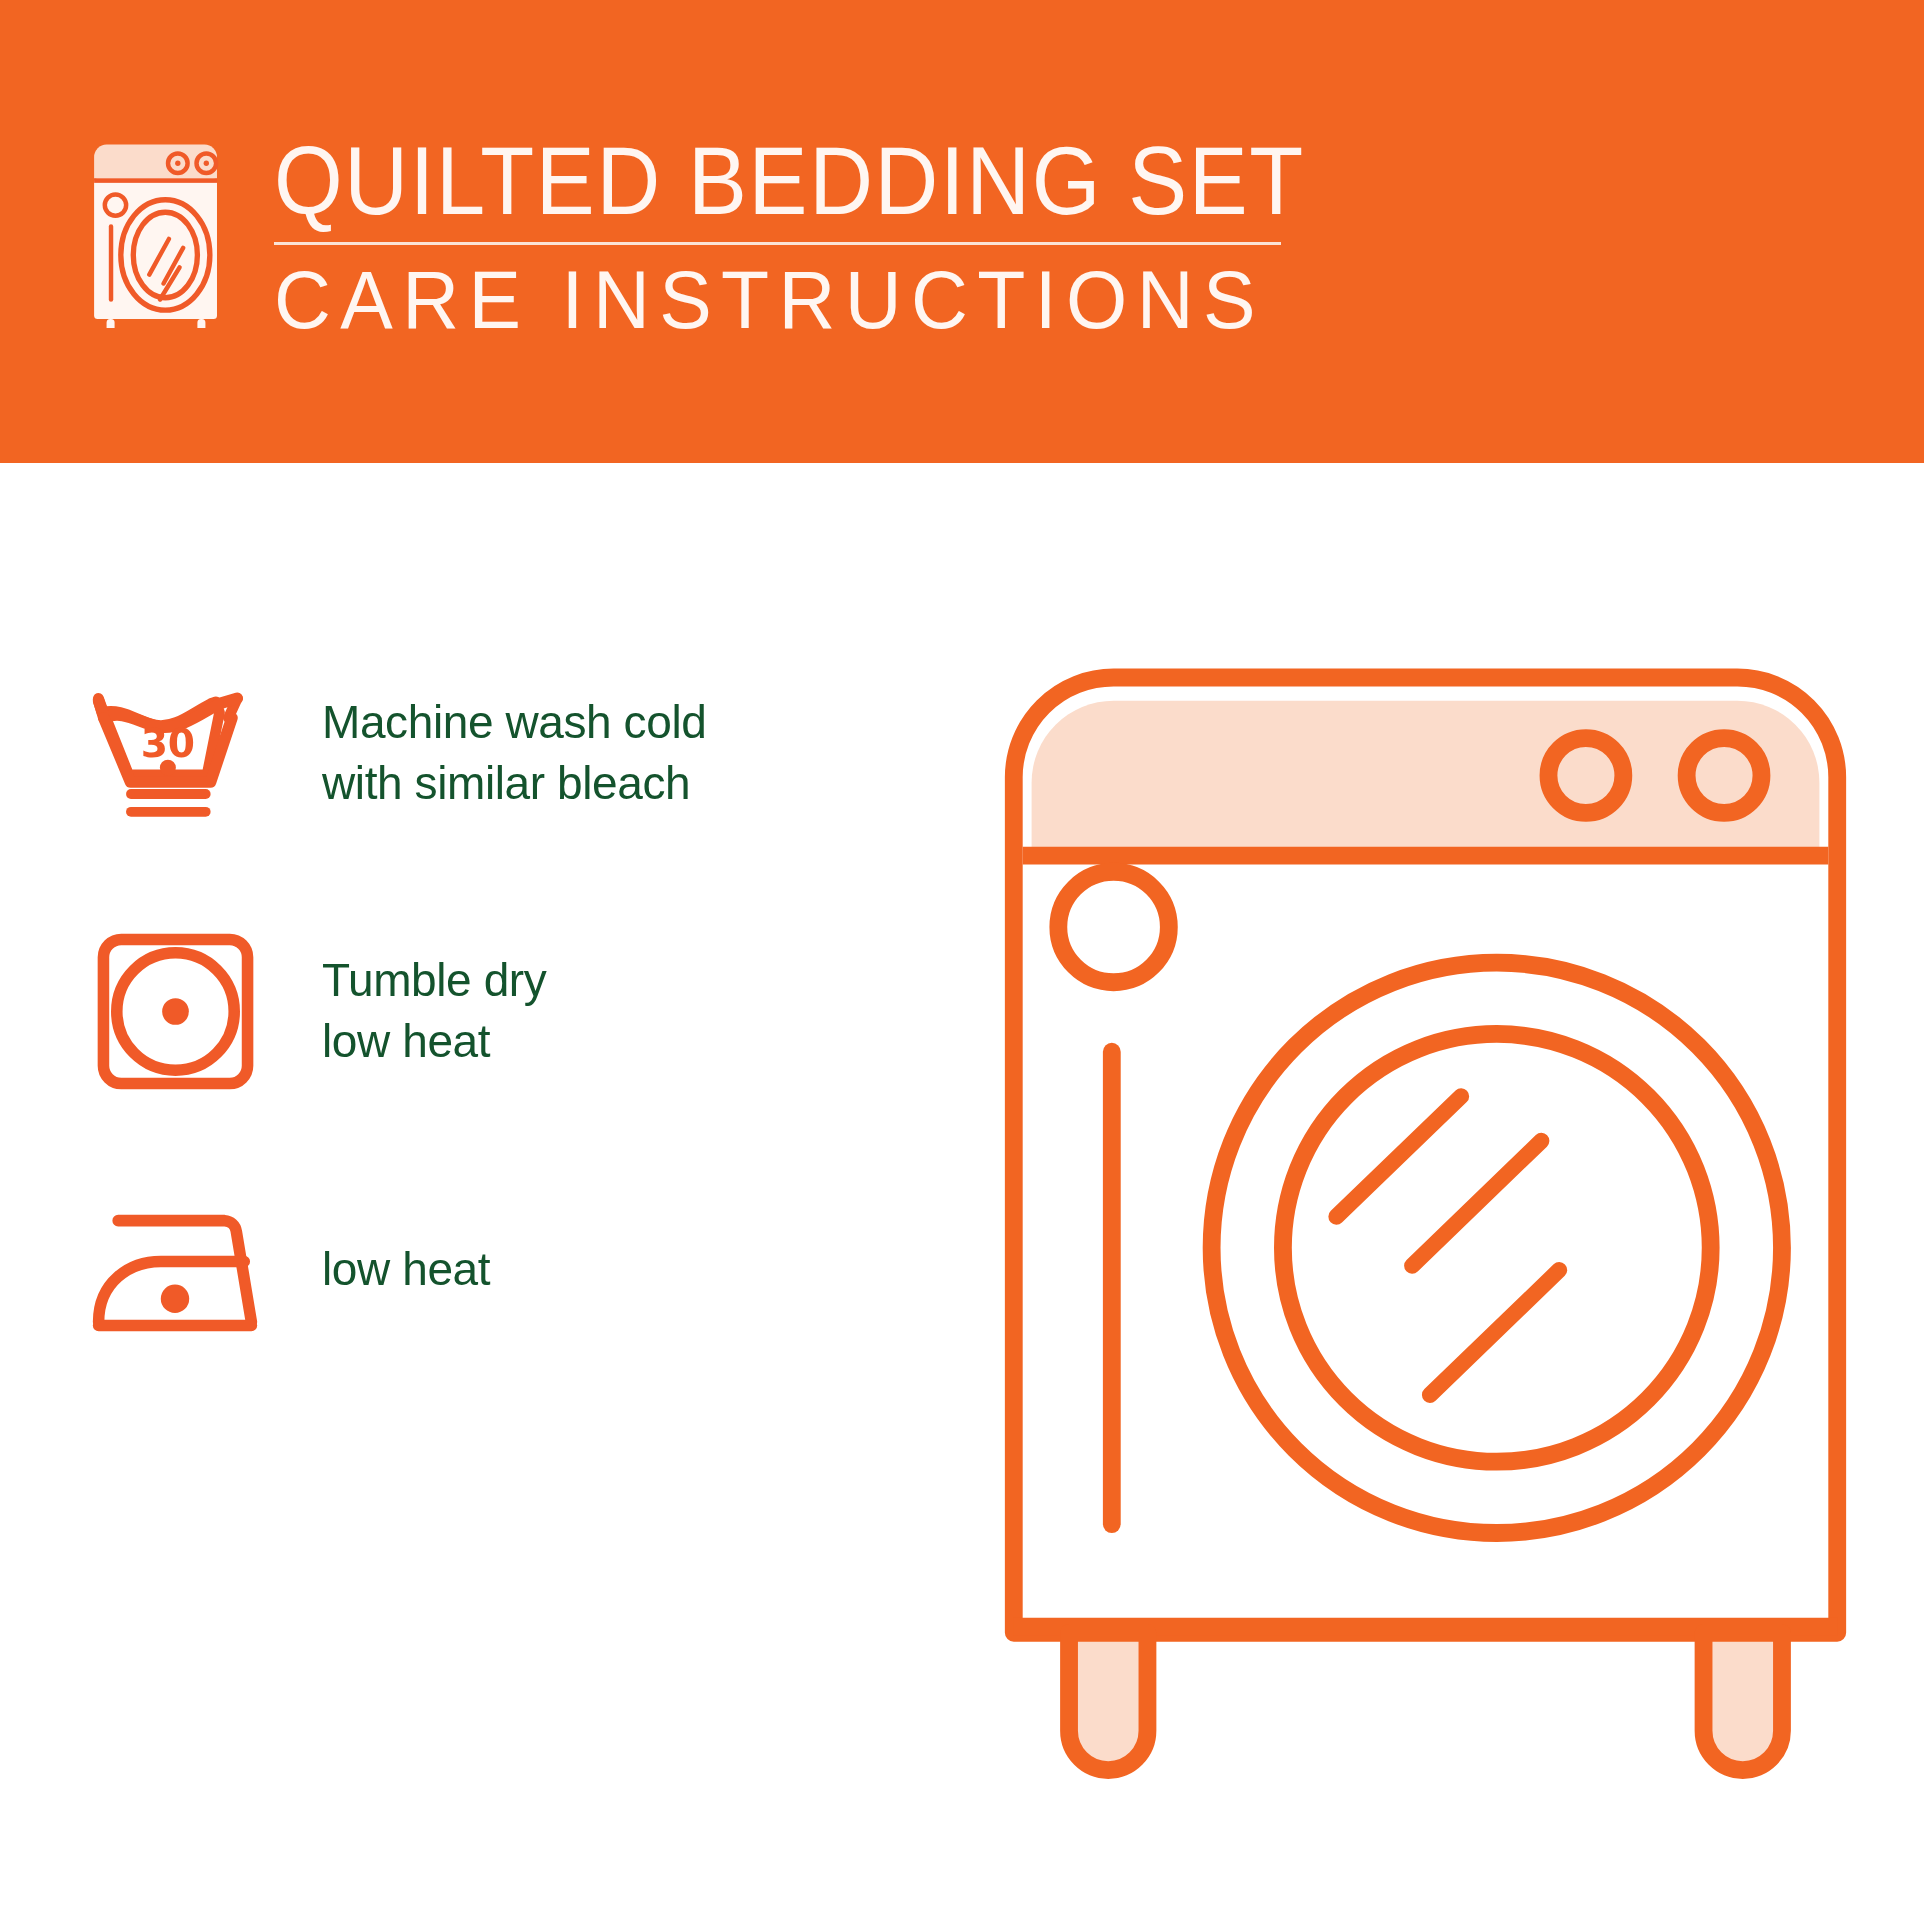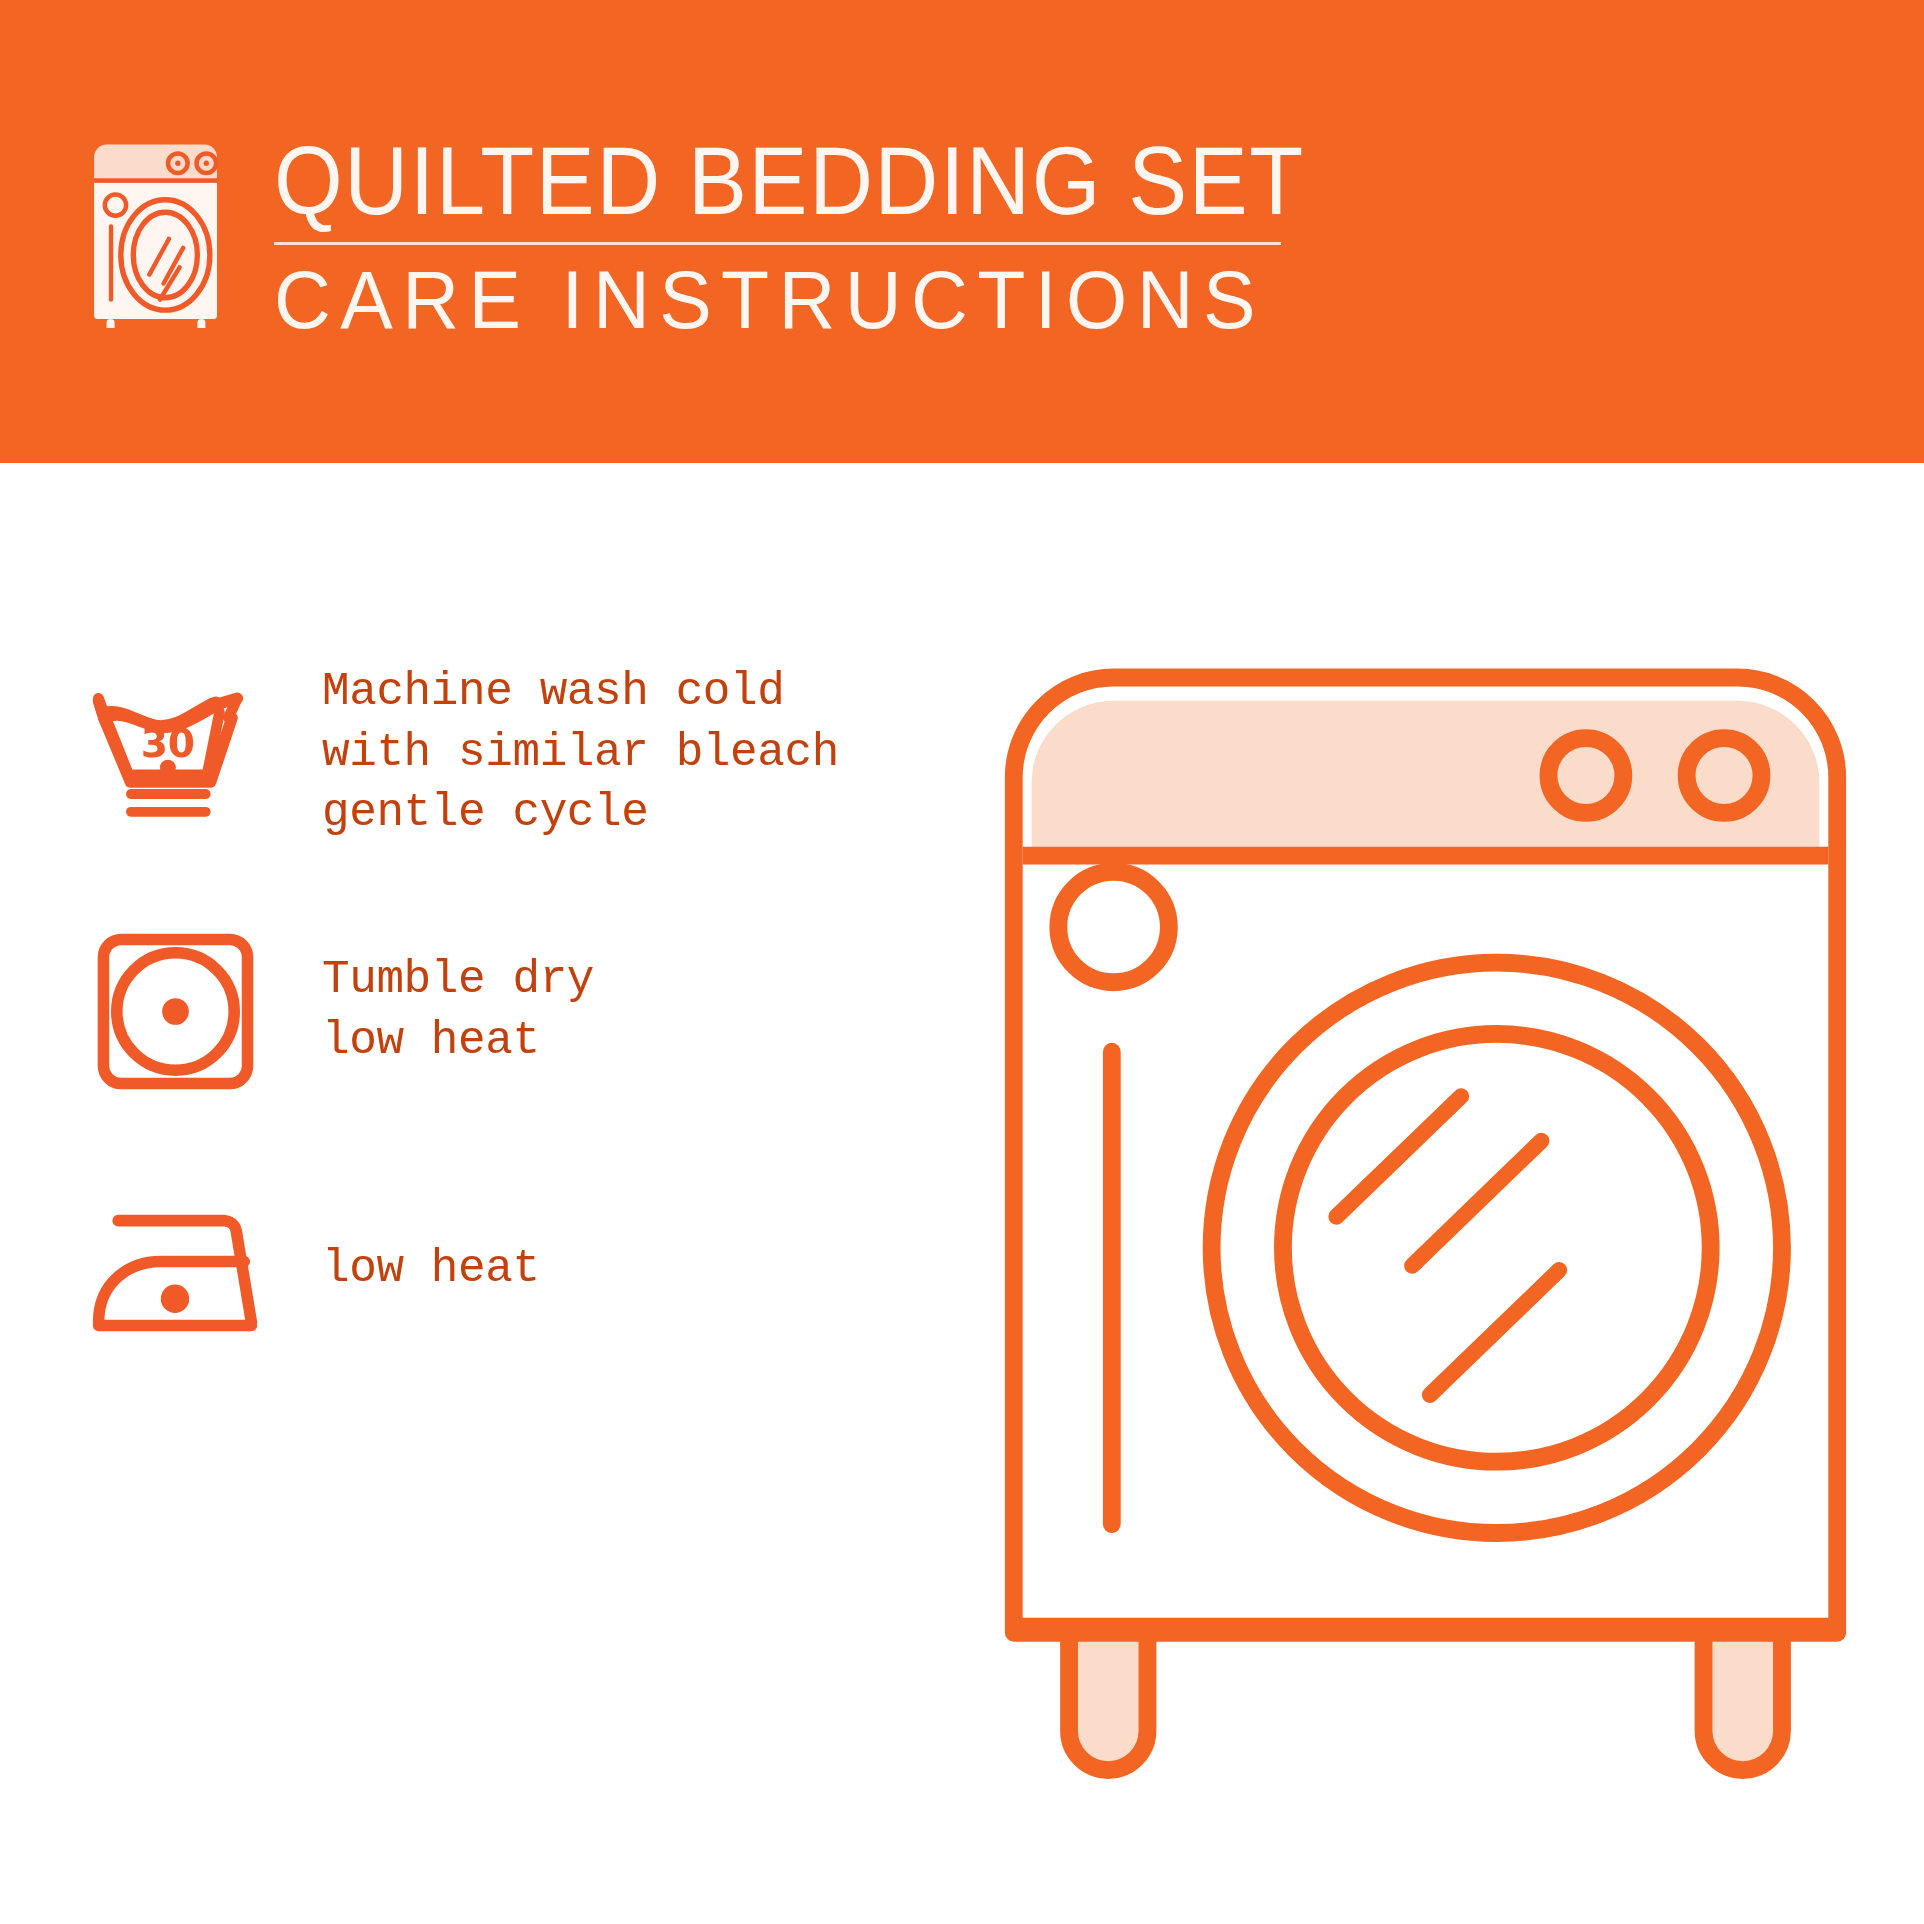--- a/index.html
+++ b/index.html
@@ -87,24 +87,24 @@
   .care-icon-cell {
     width: 294px;
     min-width: 294px;
     display: flex;
     align-items: center;
     justify-content: center;
     padding-left: 28px;
   }
   .care-icon-cell svg { display: block; }
   .care-text {
-    font-family: Liberation Mono, monospace;
+    font-family: Liberation Sans, sans-serif;
     font-size: 46px;
     line-height: 1.32;
-    color: #c2410c;
+    color: #14532d;
     letter-spacing: -0.4px;
     font-weight: 400;
   }
 
   
   #machine-illustration {
     position: absolute;
     left: 962px;
     top: 624px;
     width: 927px;
@@ -167,21 +167,20 @@
         <path d="M20 40 L50 112 L140 112 L164 40" fill="none" stroke="#F05A28" stroke-width="13" stroke-linejoin="round" stroke-linecap="round"></path>
         <rect x="45" y="120" width="95" height="11" rx="5.5" fill="#F05A28"></rect>
         <rect x="45" y="140" width="95" height="11" rx="5.5" fill="#F05A28"></rect>
         <text x="92" y="84" font-family="DejaVu Sans, sans-serif" font-size="44" font-weight="700" fill="#F05A28" text-anchor="middle">30</text>
         <circle cx="92" cy="96" r="9" fill="#F05A28"></circle>
       </svg>
     </div>
     <div class="care-text">
       <div>Machine wash cold</div>
       <div>with similar bleach</div>
-      <div>gentle cycle</div>
     </div>
   </div>
 
 
   <div class="care-row">
     <div class="care-icon-cell">
       <svg viewBox="0 0 190 190" width="169" height="169" aria-hidden="true">
         <rect x="14" y="14" width="162" height="162" rx="20" fill="none" stroke="#F05A28" stroke-width="13"></rect>
         <circle cx="95" cy="95" r="66" fill="none" stroke="#F05A28" stroke-width="13"></circle>
         <circle cx="95" cy="95" r="15" fill="#F05A28"></circle>

